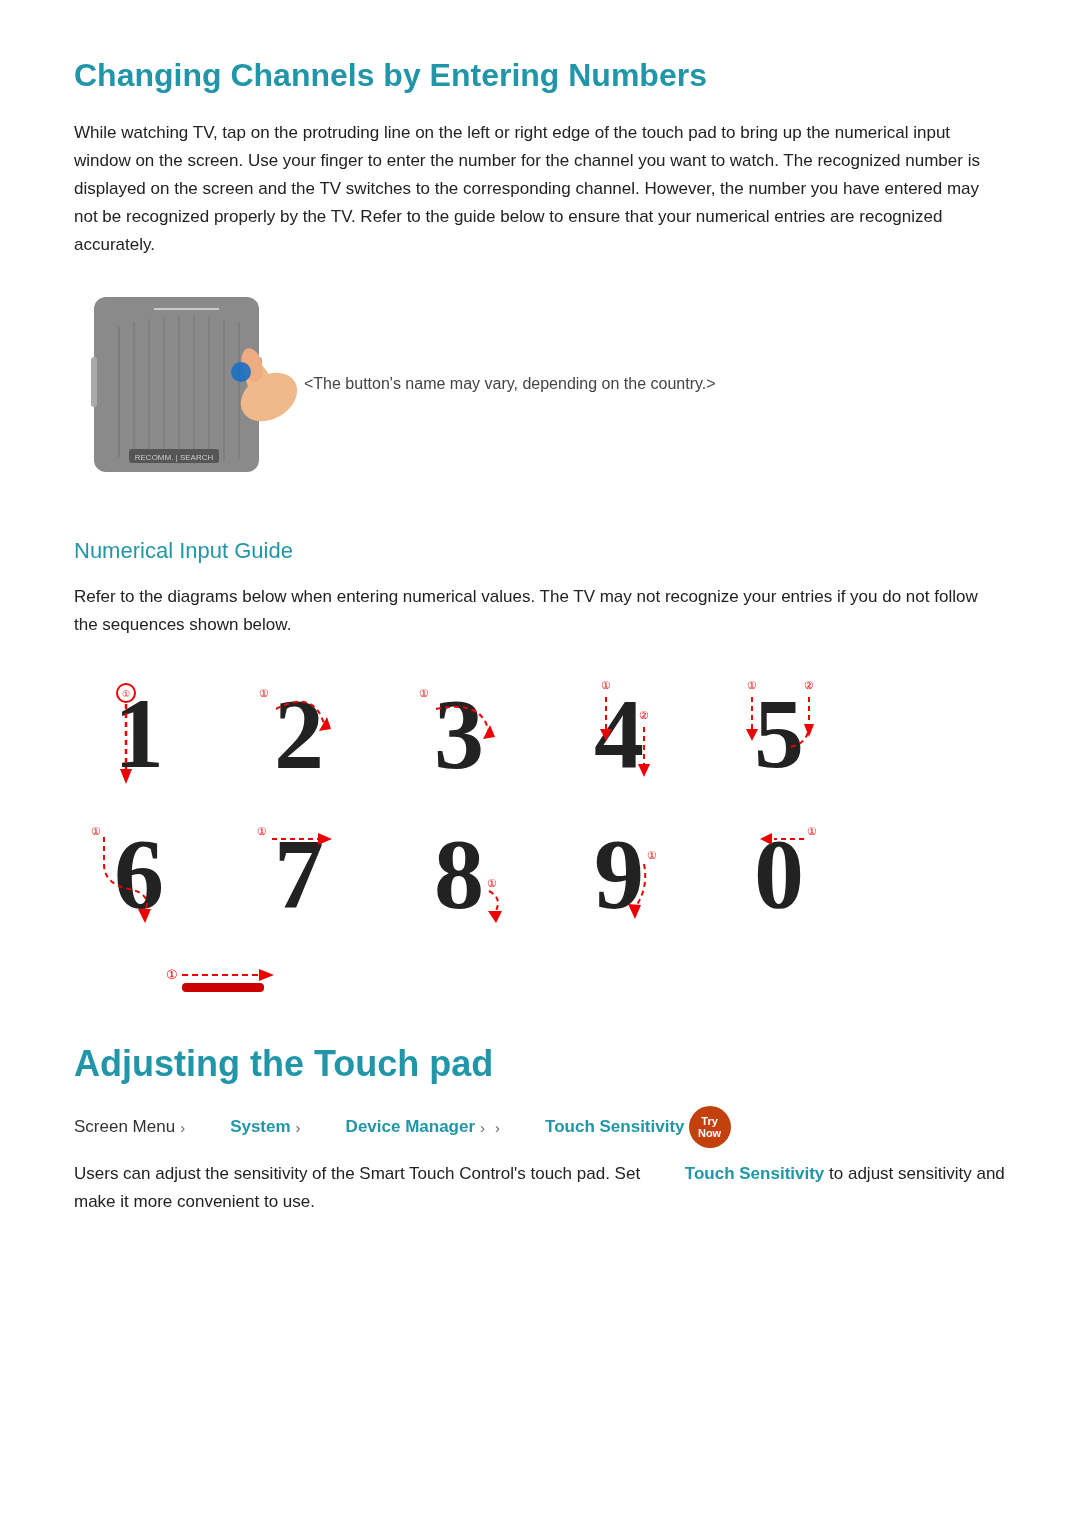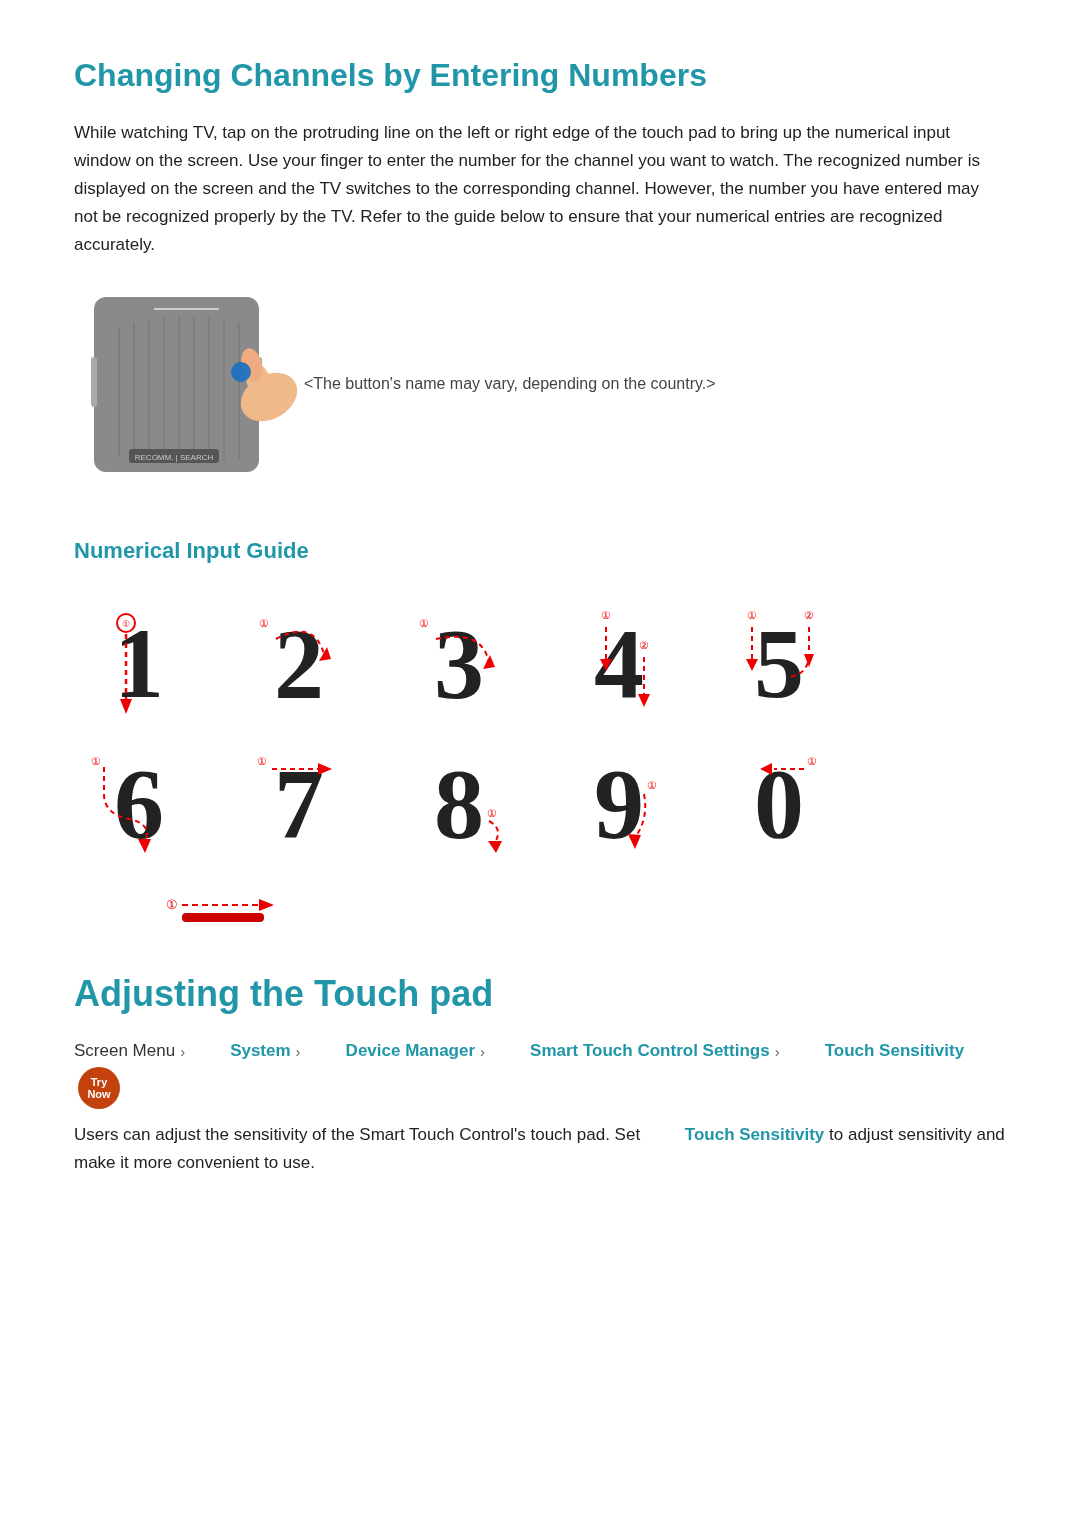--- a/index.html
+++ b/index.html
@@ -22,21 +22,21 @@
     h1 {
       color: #2196a8;
       font-size: 32px;
       font-weight: bold;
       margin-bottom: 18px;
     }
 
     h2 {
       color: #2196a8;
       font-size: 22px;
-      font-weight: bold;
+      font-weight: normal;
       margin-bottom: 14px;
     }
 
     h3 {
       color: #2196a8;
       font-size: 36px;
       font-weight: bold;
       margin-bottom: 14px;
     }
 
@@ -190,20 +190,21 @@
       <ellipse cx="178" cy="78" rx="10" ry="17" fill="#eeac80" transform="rotate(-15,178,78)"></ellipse>
 
       <circle cx="167" cy="85" r="10" fill="#1a6fc4" opacity="0.9"></circle>
     </svg>
     <p class="caption">&lt;The button's name may vary, depending on the country.&gt;</p>
   </div>
 </div>
 
 <div class="section">
   <h2>Numerical Input Guide</h2>
+  <p>Refer to the diagrams below when entering numerical values. The TV may not recognize your entries if you do not follow the sequences shown below.</p>
 
   <div class="num-grid">
     <div class="num-row">
 
       <div class="num-item">
         <span class="num-char">1</span>
         <svg class="num-svg" viewBox="0 0 130 130">
           <circle cx="52" cy="24" r="9" fill="none" stroke="#e00" stroke-width="2"></circle>
           <text x="52" y="28" text-anchor="middle" font-size="9" fill="#e00">①</text>
           <line x1="52" y1="35" x2="52" y2="105" stroke="#e00" stroke-width="2.5" stroke-dasharray="5,4"></line>
@@ -319,21 +320,20 @@
 <div class="section">
   <h3>Adjusting the Touch pad</h3>
 
   <div class="breadcrumb-line">
     <span>Screen Menu</span>
     <span class="breadcrumb-sep">›</span>
     <a class="link-cyan">System</a>
     <span class="breadcrumb-sep">›</span>
     <a class="link-cyan">Device Manager</a>
     <span class="breadcrumb-sep">›</span>
-    <a class="link-cyan">Smart Touch Control Settings</a>
     <span class="breadcrumb-sep">›</span>
     <a class="link-cyan">Touch Sensitivity</a>
     <span class="try-now-badge">Try<br>Now</span>
   </div>
 
   <p>
     <span>Users can adjust the sensitivity of the Smart Touch Control's touch pad. Set </span><a class="link-cyan">Touch Sensitivity</a><span> to adjust sensitivity and make it more convenient to use.</span>
   </p>
 </div>
 

